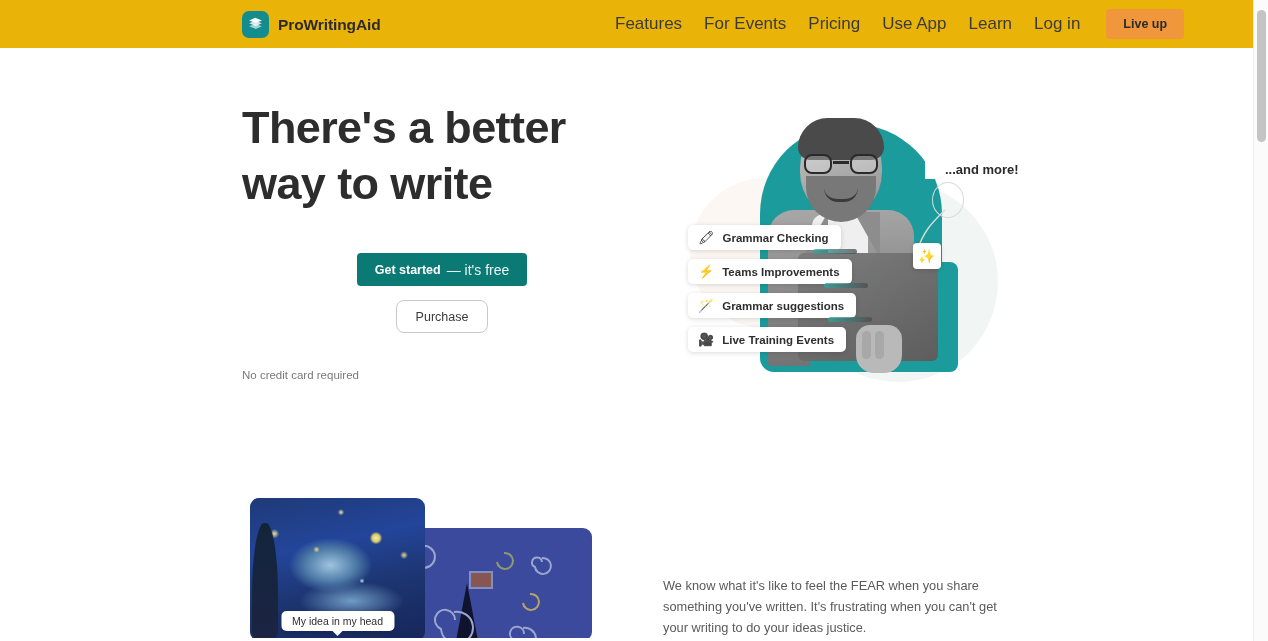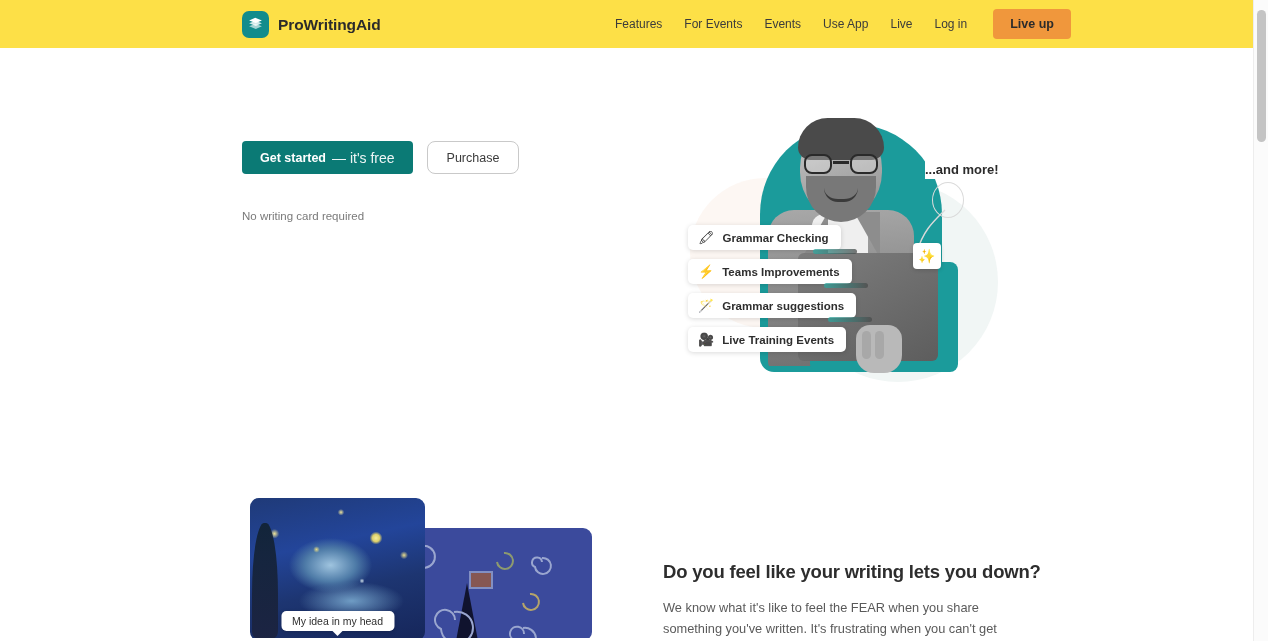--- a/index.html
+++ b/index.html
@@ -15,21 +15,21 @@
     width: 1268px; height: 641px;
     overflow: hidden;
     background: #ffffff;
   }
 
   
   .header {
     position: absolute; top: 0; left: 0;
     width: 1253px; height: 48px;
     display: flex; align-items: center;
-    background: #fde047;
+    background: #eab308;
     z-index: 40;
   }
   .brand {
     position: absolute; left: 242px; top: 11px;
     display: flex; align-items: center; gap: 9px;
     text-decoration: none;
   }
   .brand-mark {
     width: 27px; height: 27px; border-radius: 7px;
     background: #128C8C;
@@ -40,21 +40,21 @@
   .brand-name {
     font-size: 15.5px; font-weight: bold; color: #2b2b2b;
     letter-spacing: -0.1px; white-space: nowrap;
   }
 
   .nav {
     position: absolute; left: 604px; top: 0;
     height: 48px; display: flex; align-items: center; gap: 0;
   }
   .nav-item {
-    font-size: 12px; color: #3b3b3b;
+    font-size: 17px; color: #3b3b3b;
     padding: 6px 11px; white-space: nowrap; cursor: pointer;
     text-decoration: none;
   }
   .nav-cta {
     margin-left: 15px;
     background: #F0973C; color: #2b2b2b;
     font-size: 12.5px; font-weight: bold;
     padding: 8px 17px; border-radius: 4px;
     border: none; cursor: pointer; white-space: nowrap;
     font-family: "Liberation Sans", sans-serif;
@@ -64,21 +64,21 @@
   .hero-text { position: absolute; left: 242px; top: 100px; width: 400px; }
   .hero-title {
     font-size: 45px; line-height: 56px; font-weight: bold;
     color: #2d2d2d; letter-spacing: -0.6px;
   }
   .hero-sub {
     margin-top: 24px;
     font-size: 14.5px; line-height: 23px; color: #555555;
     width: 325px;
   }
-  .hero-actions { margin-top: 41px; display: flex; align-items: center; gap: 14px; }
+  .hero-actions { margin-top: 41px; display: flex; align-items: center; gap: 14px; flex-direction: column; }
   .btn-primary {
     background: #0B7A75; color: #ffffff;
     border: none; border-radius: 4px;
     padding: 0 18px; height: 33px;
     font-size: 12.5px; cursor: pointer;
     display: inline-flex; align-items: center; gap: 6px;
     font-family: "Liberation Sans", sans-serif;
   }
   .btn-primary .lead { font-weight: bold; }
   .btn-primary .tail { font-size: 14px; opacity: .93; }
@@ -212,21 +212,21 @@
   .chip-bar {
     position: absolute; right: -16px; bottom: -4px;
     width: 44px; height: 5px; border-radius: 3px;
     background: linear-gradient(90deg, #2fa8a0, #4a4a4a);
     opacity: .75;
   }
 
   .more-note {
     position: absolute; left: 265px; top: 70px;
     font-size: 13px; font-weight: bold; color: #2b2b2b;
-    background: #ffffff; padding: 2px 0; white-space: nowrap; z-index: 7;
+    background: #ffffff; padding: 2px 20px; white-space: nowrap; z-index: 7;
   }
   .more-balloon {
     position: absolute; left: 272px; top: 92px;
     width: 32px; height: 36px;
     border: 1.4px solid #dadada; border-radius: 50%;
   }
   .more-string {
     position: absolute; left: 255px; top: 118px;
     width: 48px; height: 48px;
   }
@@ -342,39 +342,43 @@
           <path d="M3 10.4 L11.6 6.8 L21 10.4 L12.4 14.2 Z" fill="#ffffff" opacity="0.82"></path>
           <path d="M3 14.6 L11.6 11 L21 14.6 L12.4 18.4 Z" fill="#ffffff" opacity="0.62"></path>
         </svg>
       </span>
       <span class="brand-name">ProWritingAid</span>
     </a>
 
     <nav class="nav">
       <a class="nav-item" href="#">Features</a>
       <a class="nav-item" href="#">For Events</a>
-      <a class="nav-item" href="#">Events</a>
+      <a class="nav-item" href="#">Pricing</a>
       <a class="nav-item" href="#">Use App</a>
-      <a class="nav-item" href="#">Live</a>
+      <a class="nav-item" href="#">Learn</a>
       <a class="nav-item" href="#">Log in</a>
       <button class="nav-cta">Live up</button>
     </nav>
   </div>
 
   <div class="hero-text">
+    <h1 class="hero-title">
+      <span>There's a better</span><br>
+      <span>way to write</span>
+    </h1>
 
     <div class="hero-actions">
       <button class="btn-primary">
         <span class="lead">Get started</span>
         <span class="tail">— it's free</span>
       </button>
       <button class="btn-outline">Purchase</button>
     </div>
 
-    <p class="hero-note">No writing card required</p>
+    <p class="hero-note">No credit card required</p>
   </div>
 
   <div class="hero-art">
 
     <div class="blob blob-b"></div>
     <div class="blob blob-a"></div>
 
     <div class="person">
       <div class="person-shadow"></div>
       <div class="person-body">
@@ -444,21 +448,20 @@
     </svg>
   </div>
 
   <div class="art-left">
     <div class="starry"></div>
     <div class="starry-cypress"></div>
     <div class="caption">My idea in my head</div>
   </div>
 
   <div class="lower-text">
-    <h2 class="lower-title">Do you feel like your writing lets you down?</h2>
     <p class="lower-body">We know what it's like to feel the FEAR when you share something you've written. It's frustrating when you can't get your writing to do your ideas justice.</p>
   </div>
 
   <div class="bottom-mask"></div>
 
   <div class="scrollbar">
     <div class="scroll-thumb"></div>
   </div>
 
 </div>

